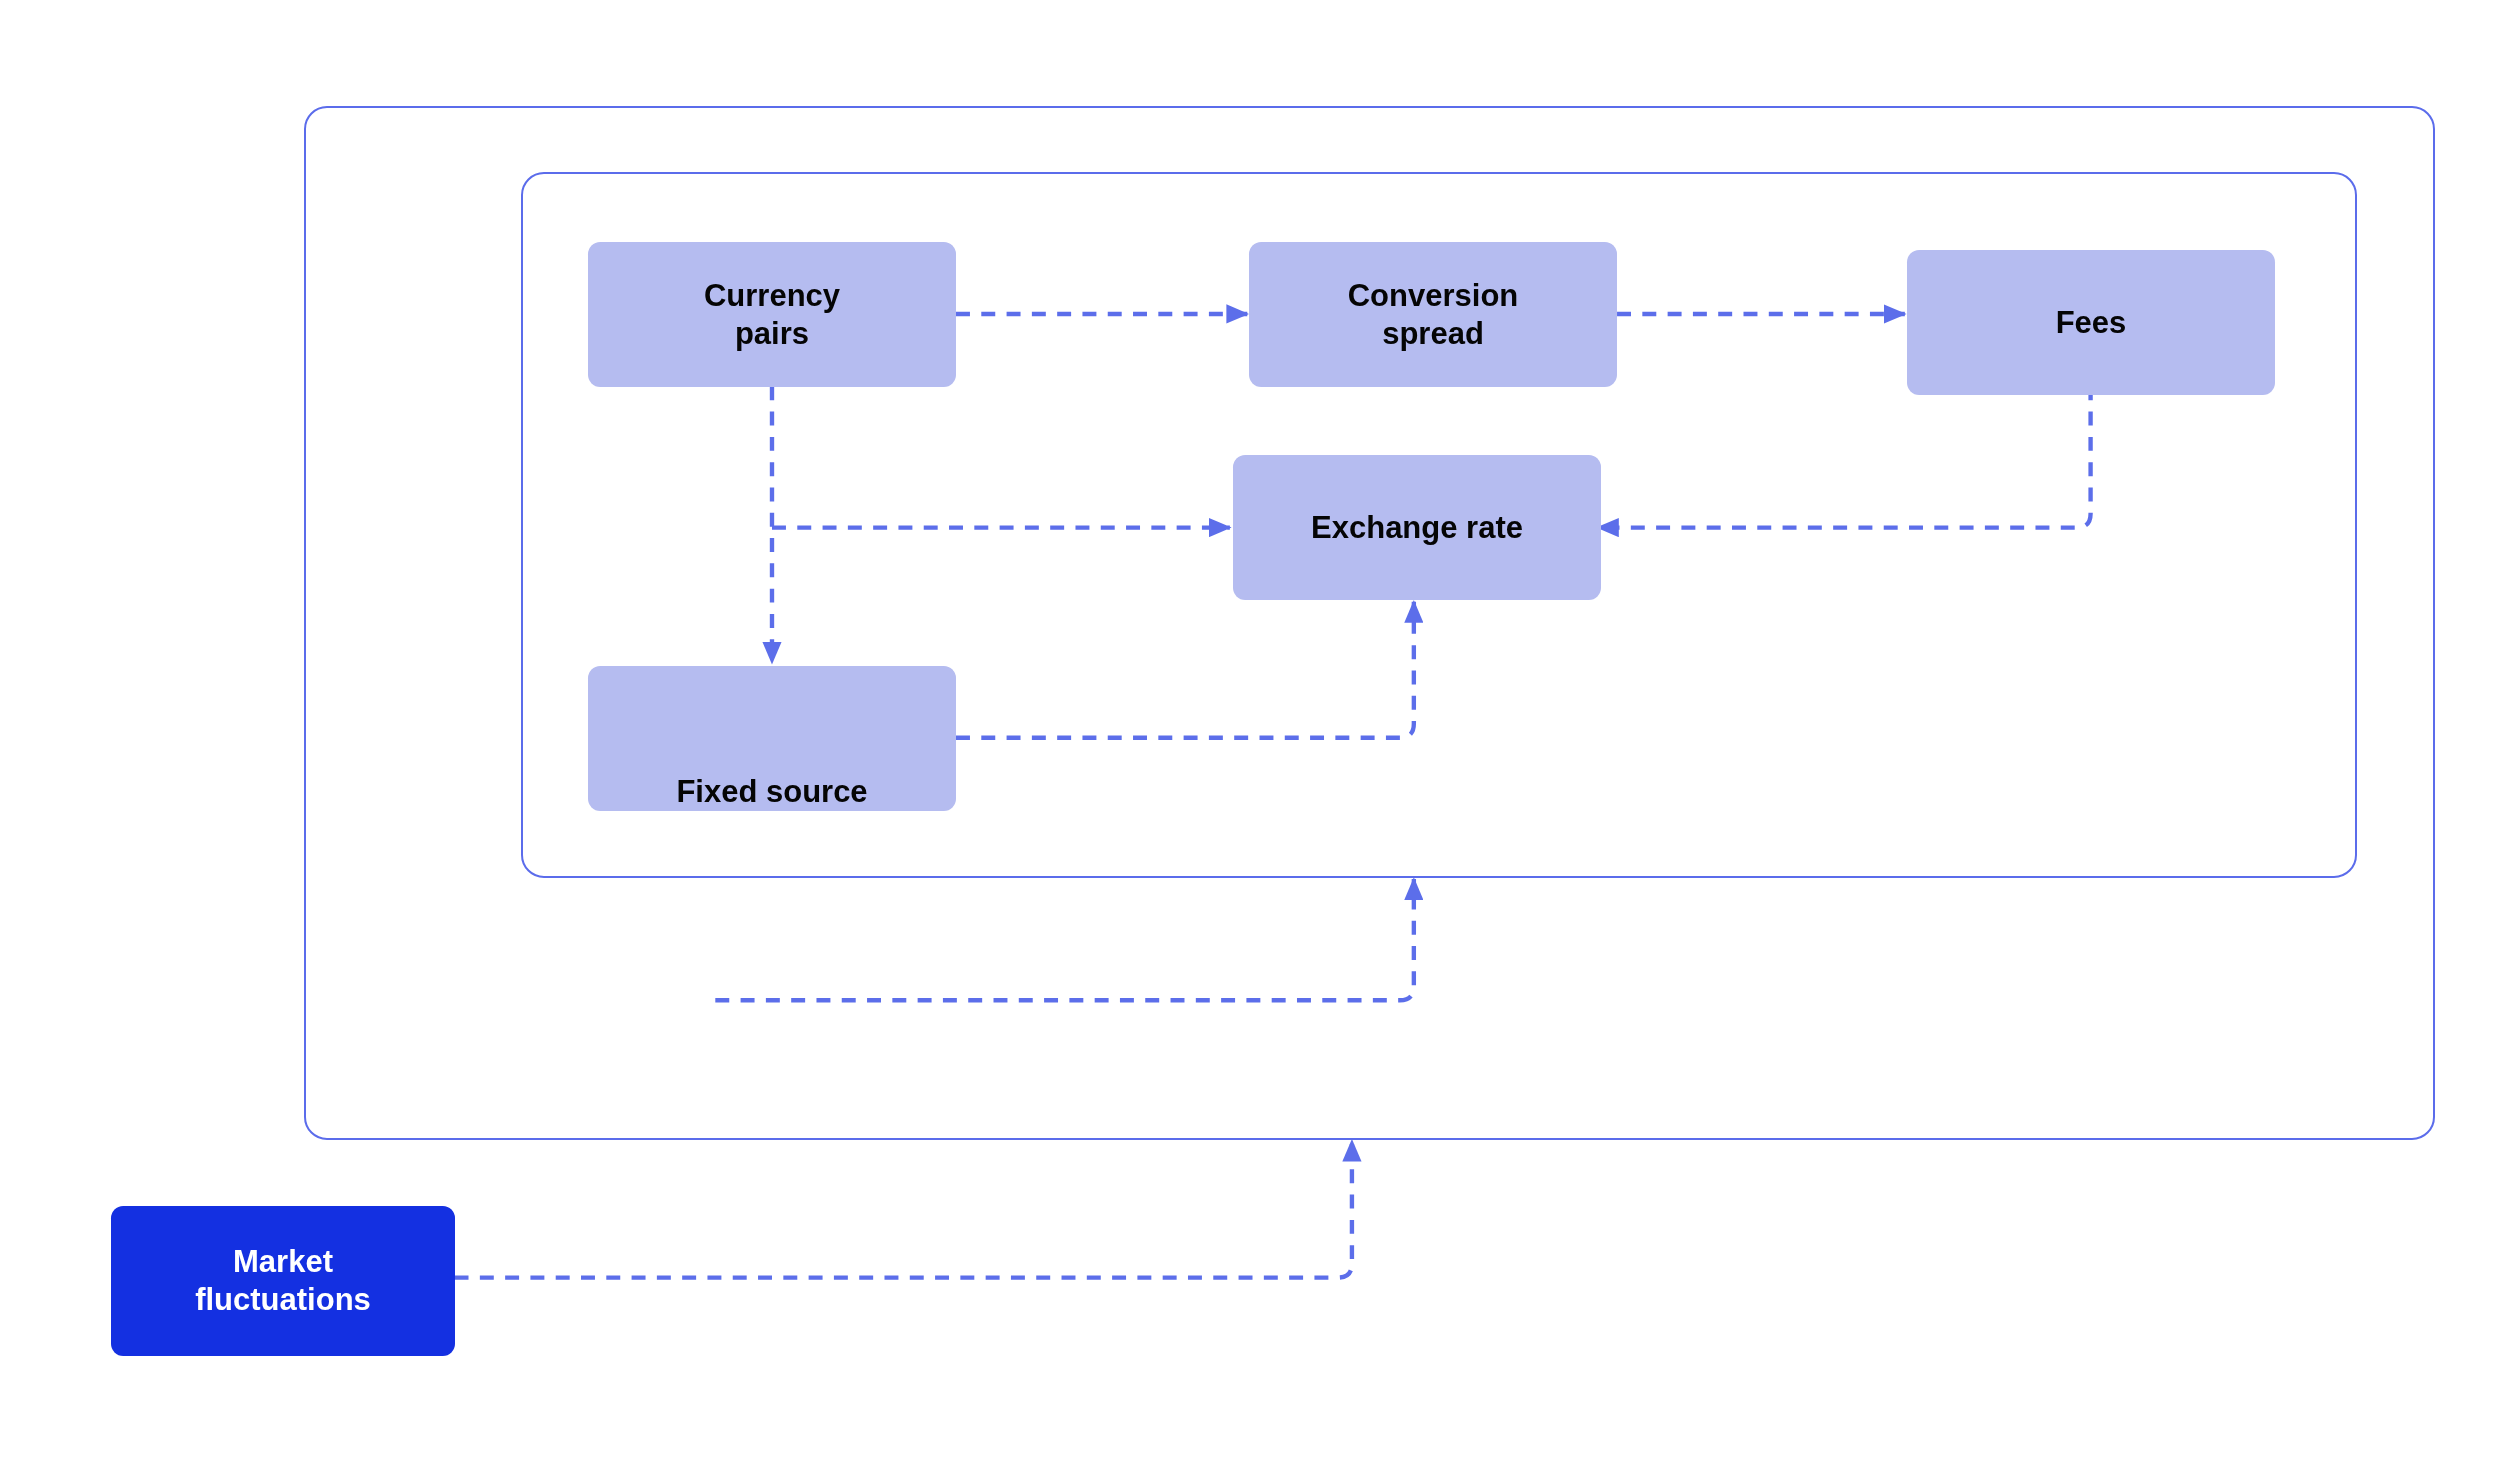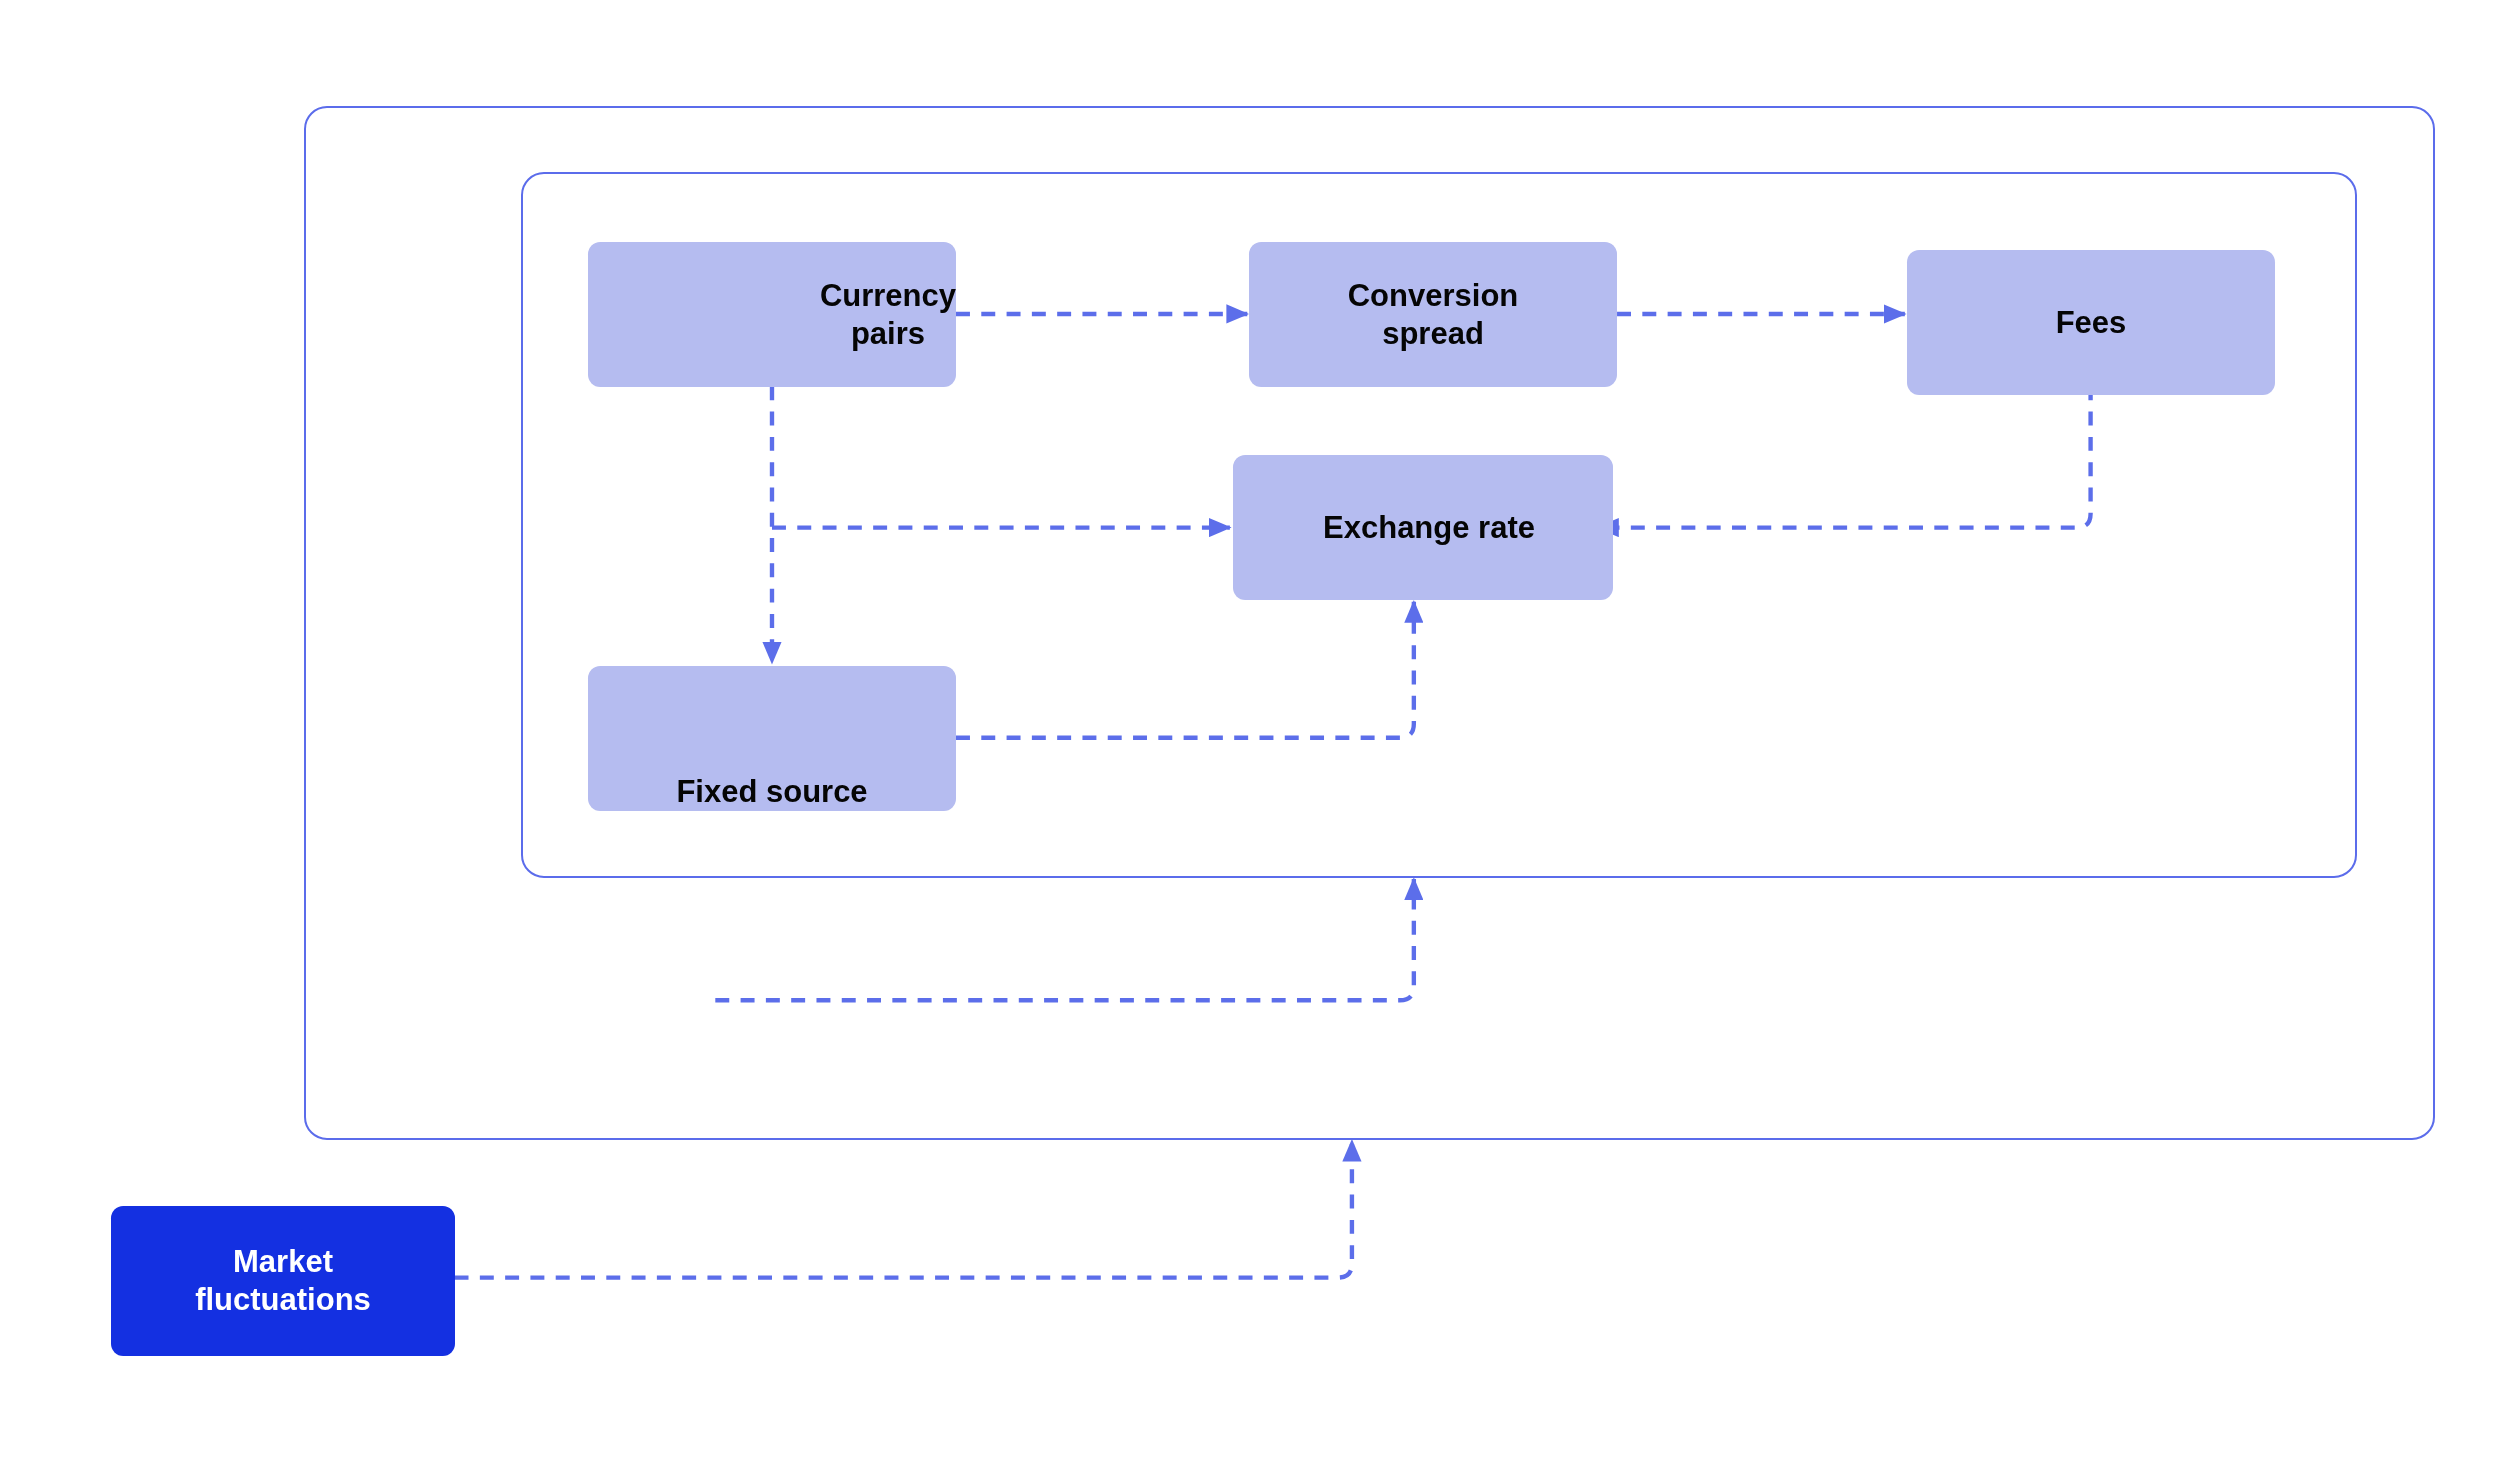--- a/index.html
+++ b/index.html
@@ -54,24 +54,24 @@
     line-height: 1.22;
     white-space: pre-line;
     border-radius: 12.2px;
     color: var(--node-text, #050505);
   }
   .node.lav {
     width: 368px;
     height: 145px;
     background: var(--node-fill, #b5bcf0);
   }
-  .n-currency { left: 588px;  top: 242px; justify-content: flex-end; }
+  .n-currency { left: 588px;  top: 242px; }
   .n-spread   { left: 1249px; top: 242px; }
   .n-fees     { left: 1907px; top: 250px; }
-  .n-exchange { left: 1233px; top: 455px; width: 363px; height: 144px; padding-left: 12px; }
+  .n-exchange { left: 1233px; top: 455px; width: 363px; height: 144px; }
   .n-fixed    { left: 588px;  top: 666px; align-items: flex-end; }
   .n-business {
     left: 370px; top: 927px; width: 345px; height: 147px;
     background: var(--accent-yellow, #ffd400);
   }
   .n-market {
     left: 111px; top: 1206px; width: 344px; height: 150px;
     background: var(--accent-blue, #1430e1);
     color: var(--inverse-text, #ffffff);
   }

